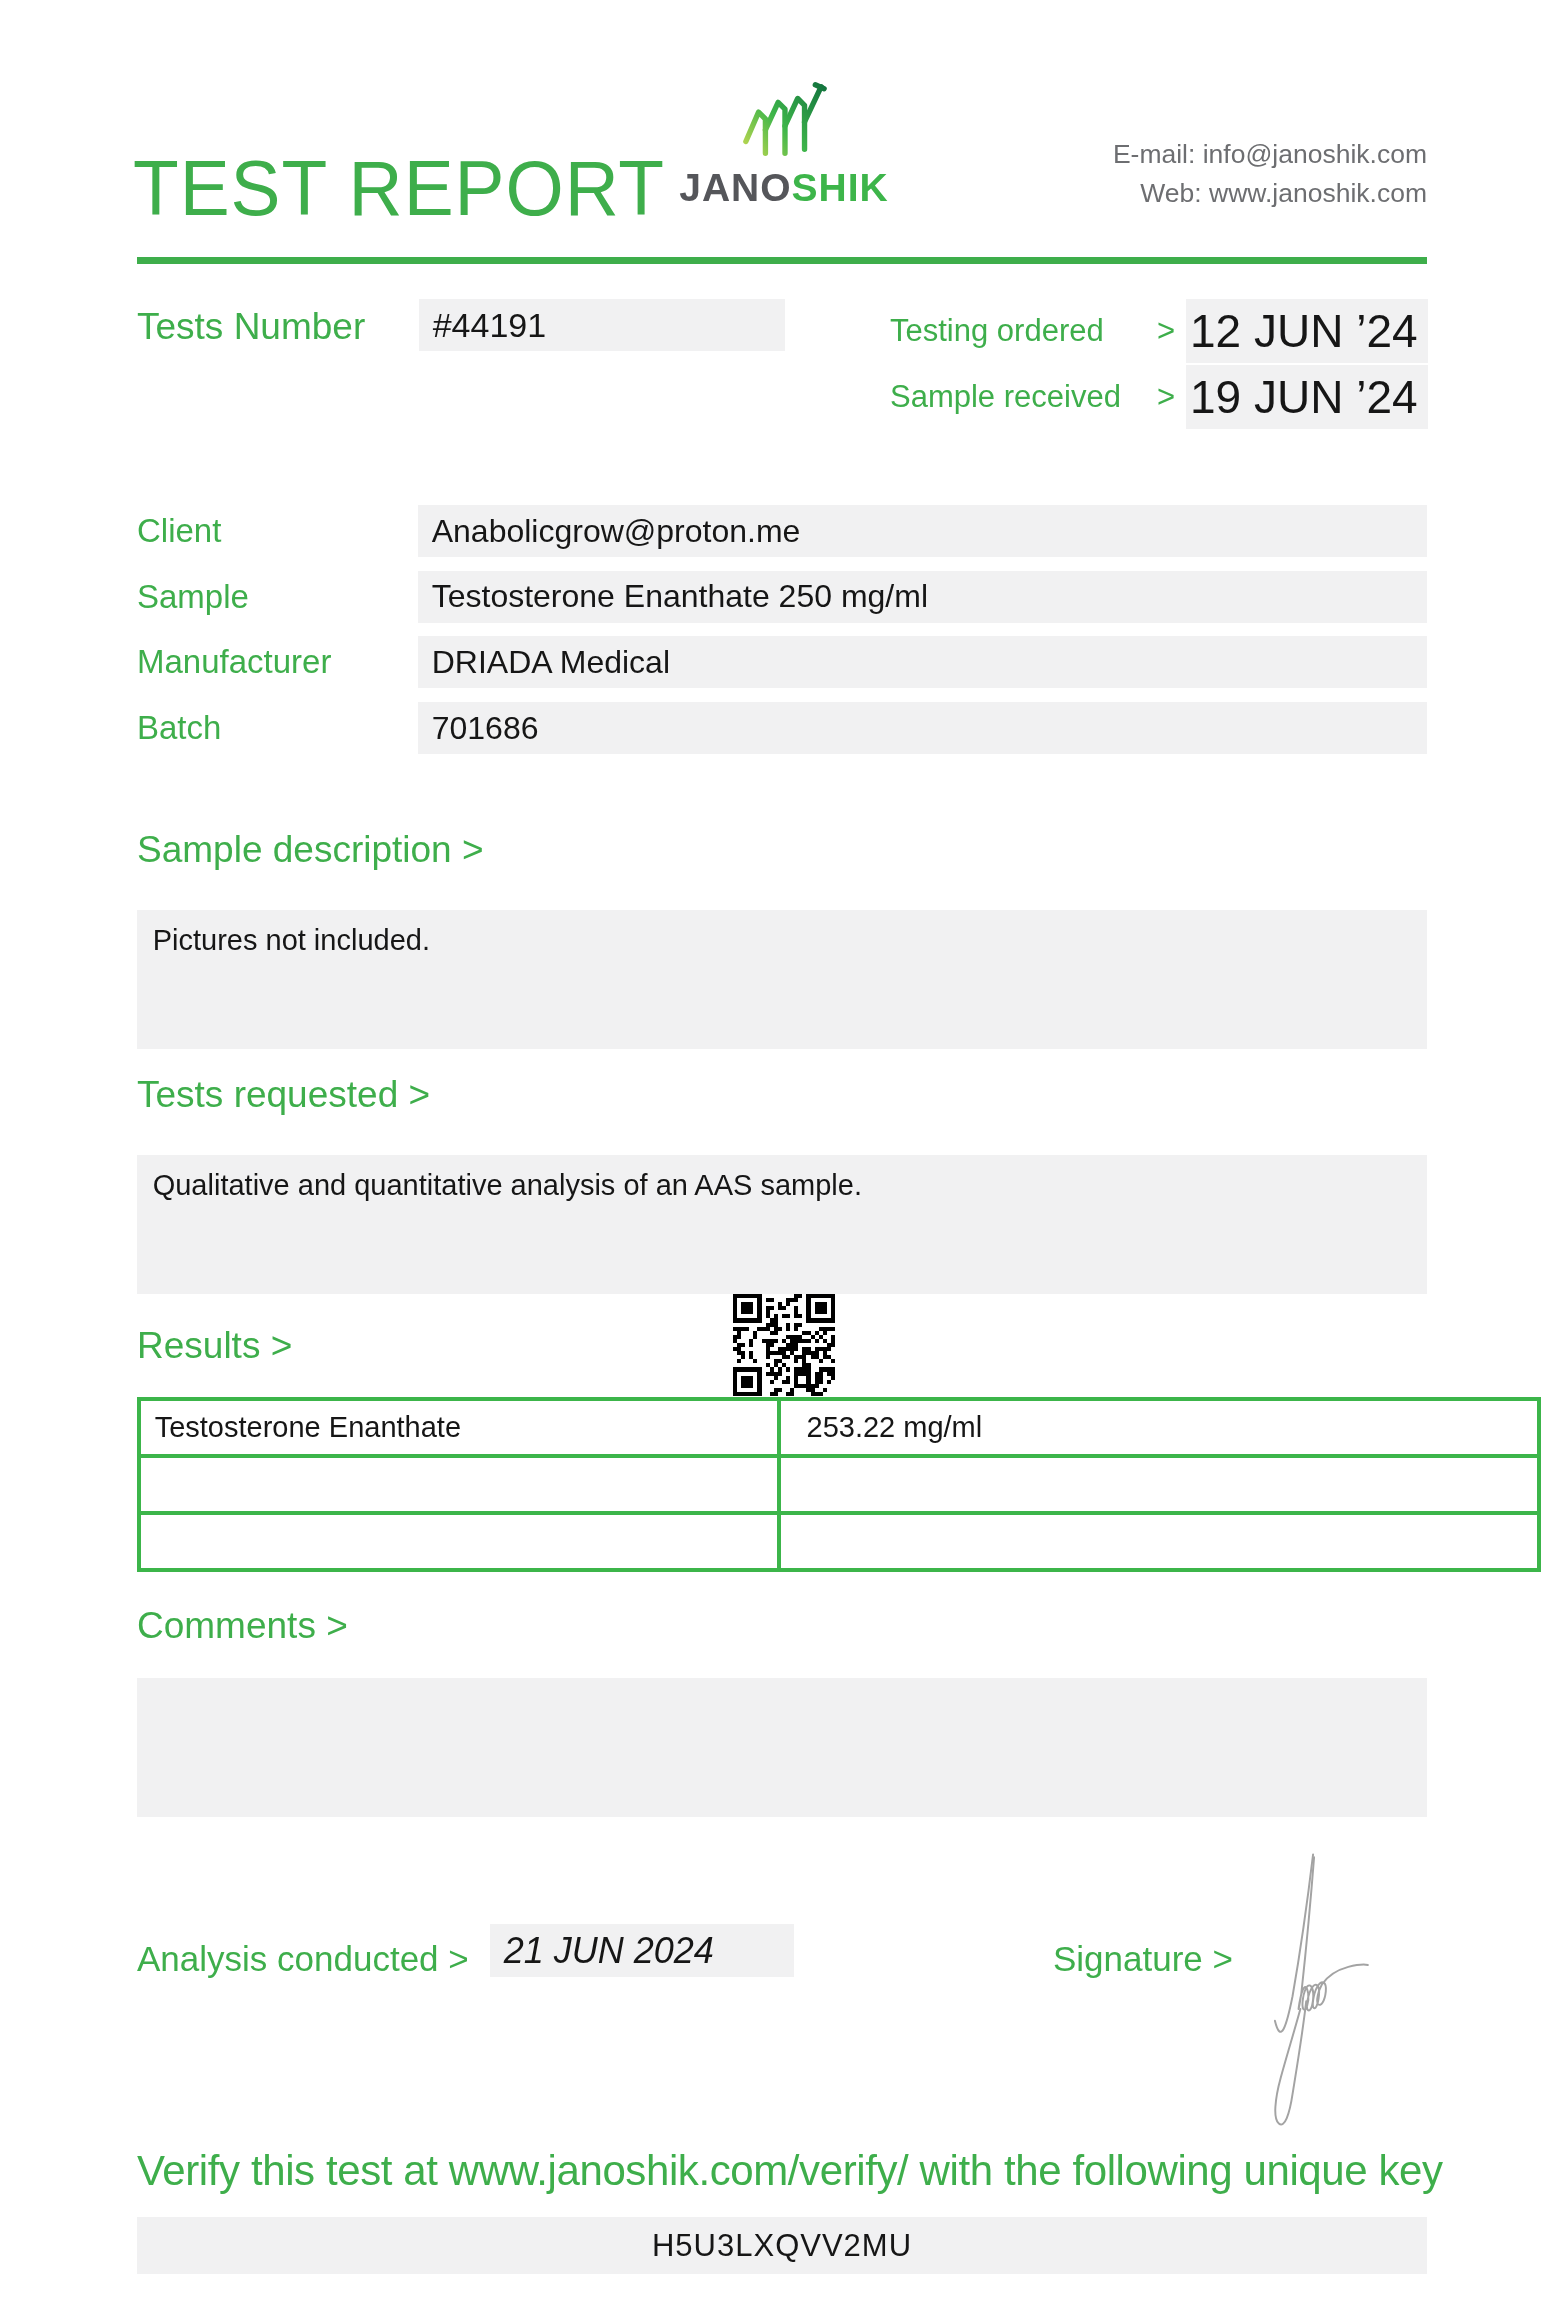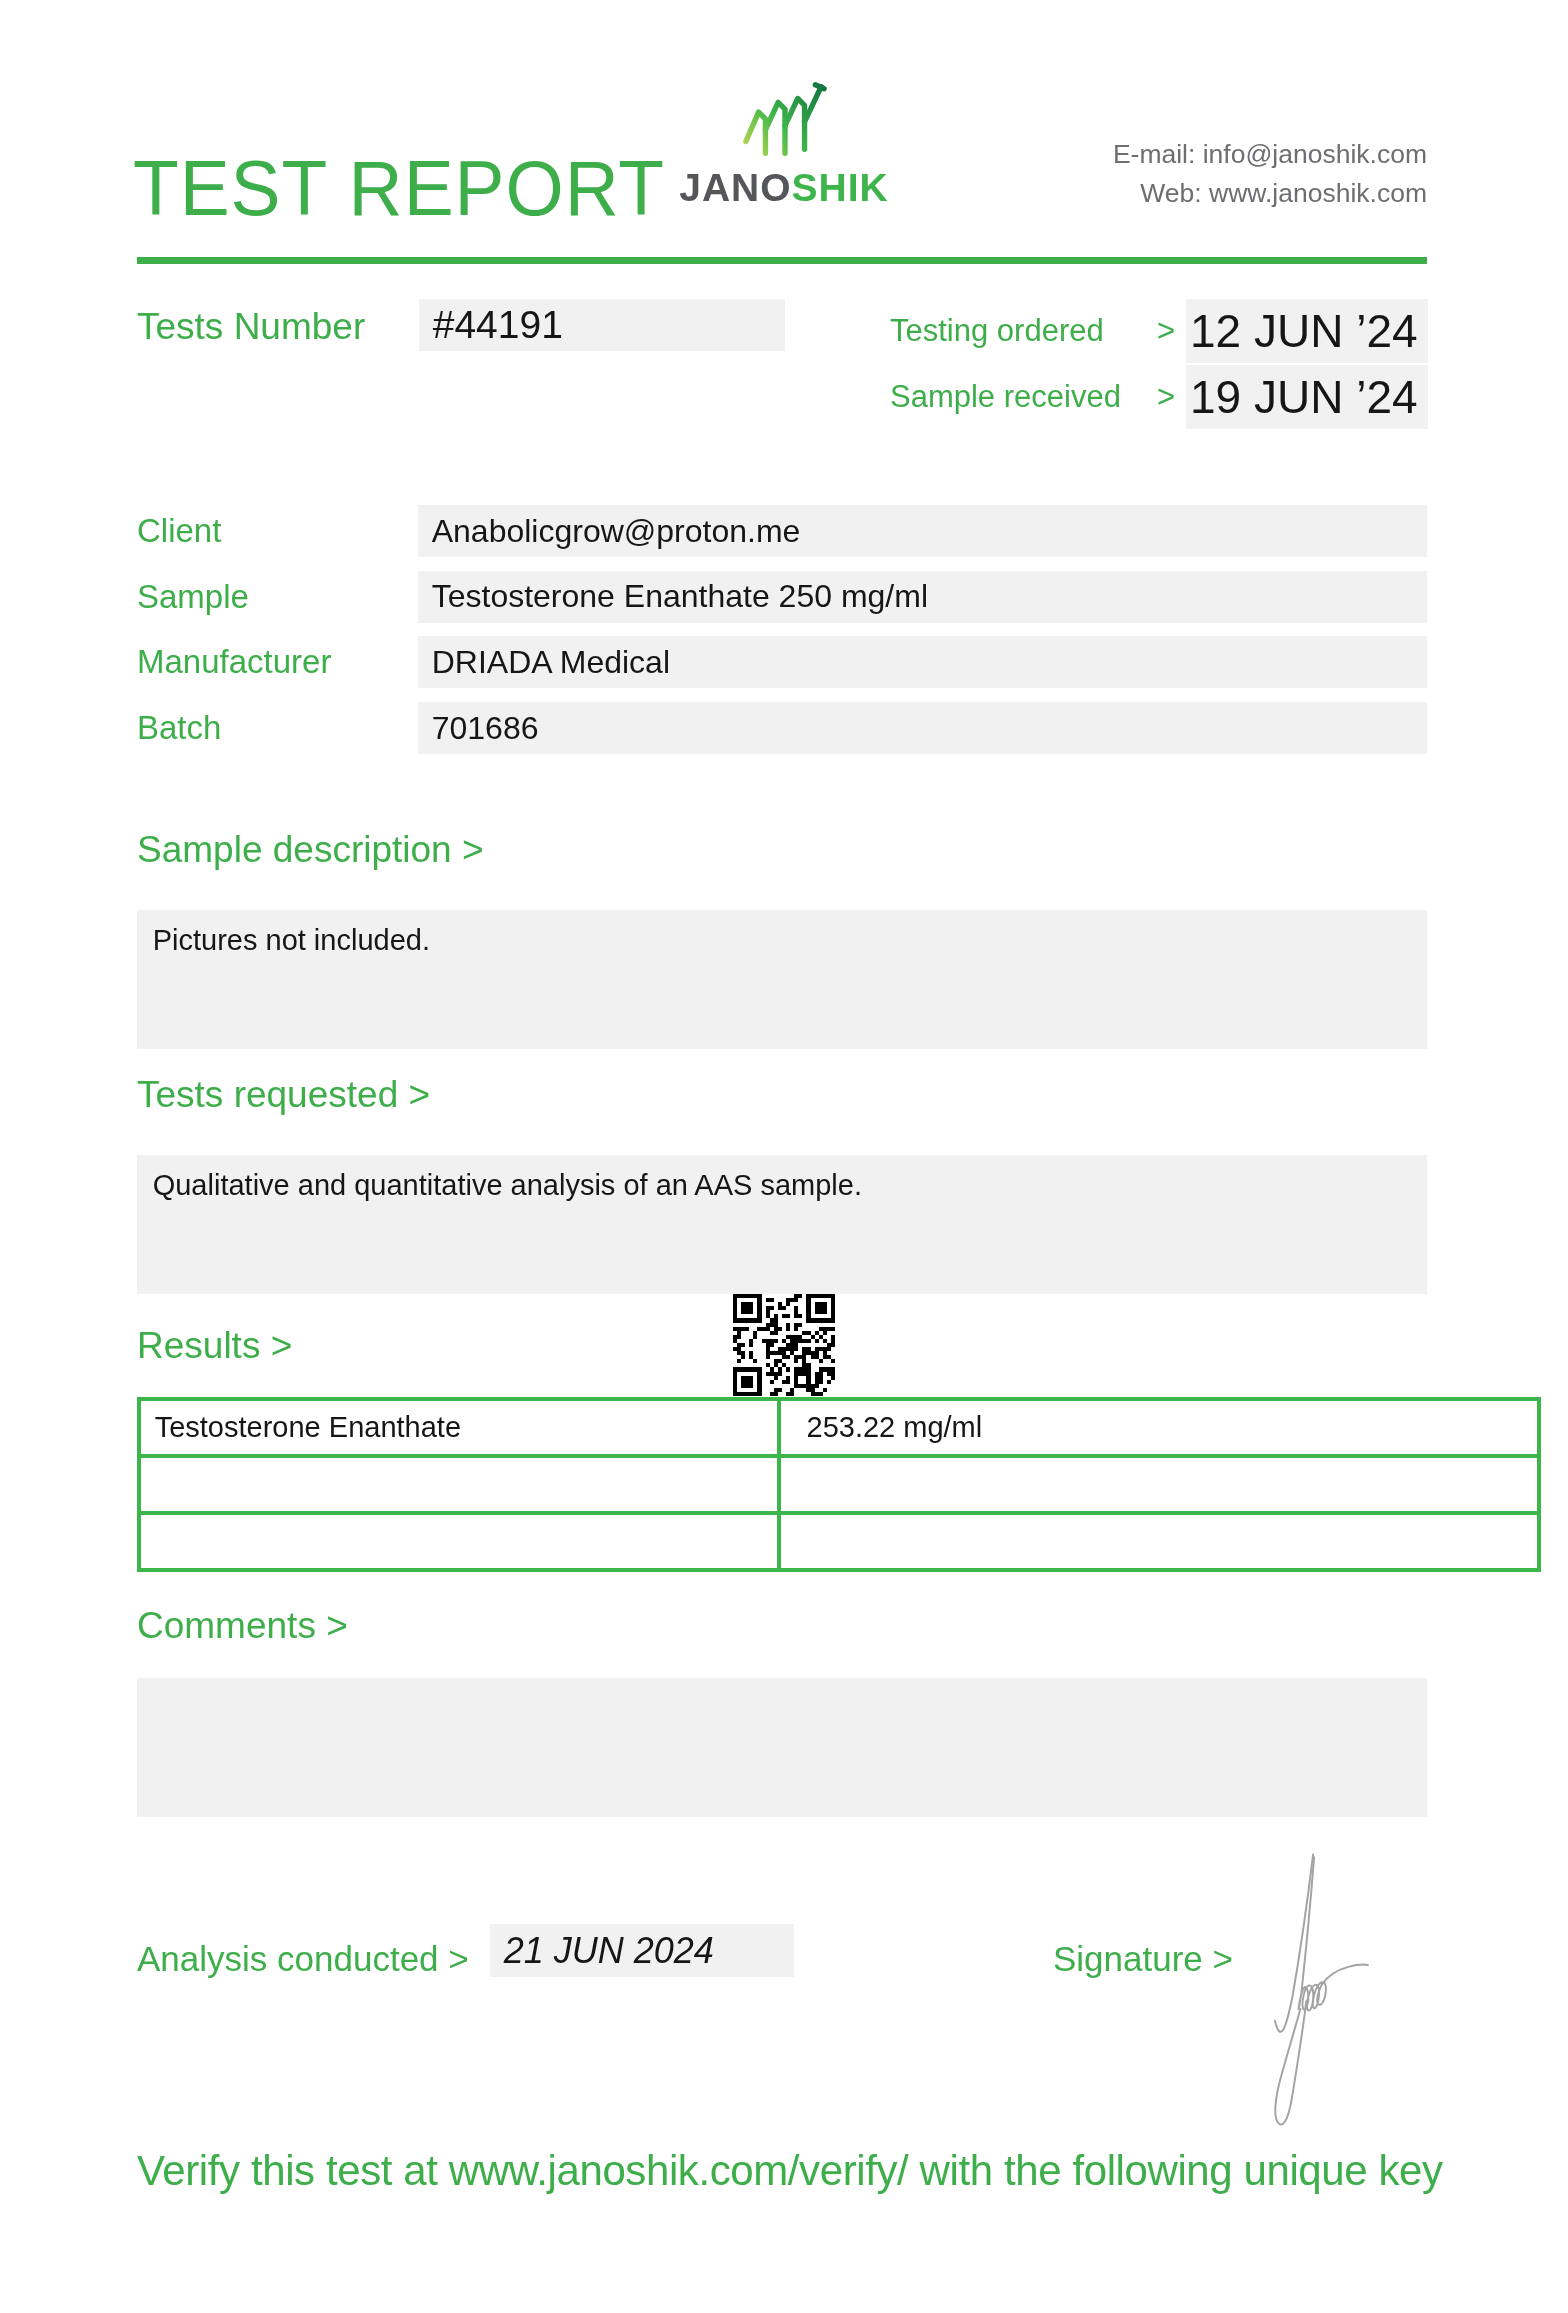--- a/index.html
+++ b/index.html
@@ -30,21 +30,21 @@
   .rule { position:absolute; left:137px; top:257px; width:1290px; height:6.9px; background:var(--green); }
 
   
   :root { --green:#3eae4b; --boxbg:#f1f1f2; --ink:#161616; }
   .glabel { color:var(--green); white-space:nowrap; }
   .gbox { background:var(--boxbg); }
 
   
   .task-label { position:absolute; left:137px; top:306px; font-size:37px; }
   .task-box { position:absolute; left:419px; top:299px; width:366px; height:52px;
-              font-size:39px; color:var(--ink); display:flex; align-items:center; padding-left:13.7px; }
+              font-size:34px; color:var(--ink); display:flex; align-items:center; padding-left:13.7px; }
 
   .date-row { position:absolute; left:890px; display:grid; grid-template-columns:267px 29px 242px; align-items:center; }
   .date-row .lbl { font-size:31px; }
   .date-row .arrow { font-size:31px; color:var(--green); font-weight:500; }
   .date-row .val { height:64px; font-size:46px; color:var(--ink); display:flex; align-items:center; padding-left:4px; }
   .date-row.r1 { top:299px; }
   .date-row.r2 { top:365px; }
 
   
   .info { position:absolute; left:137px; top:505px; width:1290px; }
@@ -393,15 +393,16 @@
 
   <div class="signature">
     <svg width="216" height="323" viewBox="0 0 220 330" fill="none" stroke="#a3a3a3" stroke-width="2" stroke-linecap="round">
       <path d="M59,30 C53,80 45,135 38,175 C32,205 26,225 20,200"></path>
       <path d="M60,33 C56,85 51,135 47,172 C45,185 43,195 45,182 C48,165 52,160 54,172 C55,180 52,192 49,188 C47,184 49,170 53,165 C57,161 60,168 59,178 C58,188 55,192 53,188 C52,184 54,172 58,166 C62,160 66,164 65,174 C64,184 61,190 59,186 C58,182 60,170 64,164 C68,158 73,160 72,170 C71,180 67,186 64,183 C62,180 64,170 68,163 C74,154 84,148 95,145 C103,143 110,142 115,143"></path>
       <path d="M52,180 C48,215 42,250 38,275 C35,295 30,310 24,305 C18,300 20,280 26,258 C32,236 40,210 46,188"></path>
     </svg>
   </div>
 
   <div class="verify">Verify this test at www.janoshik.com/verify/ with the following unique key</div>
+  <div class="key-box">H5U3LXQVV2MU</div>
 
 </div>
 
 
 </body></html>

